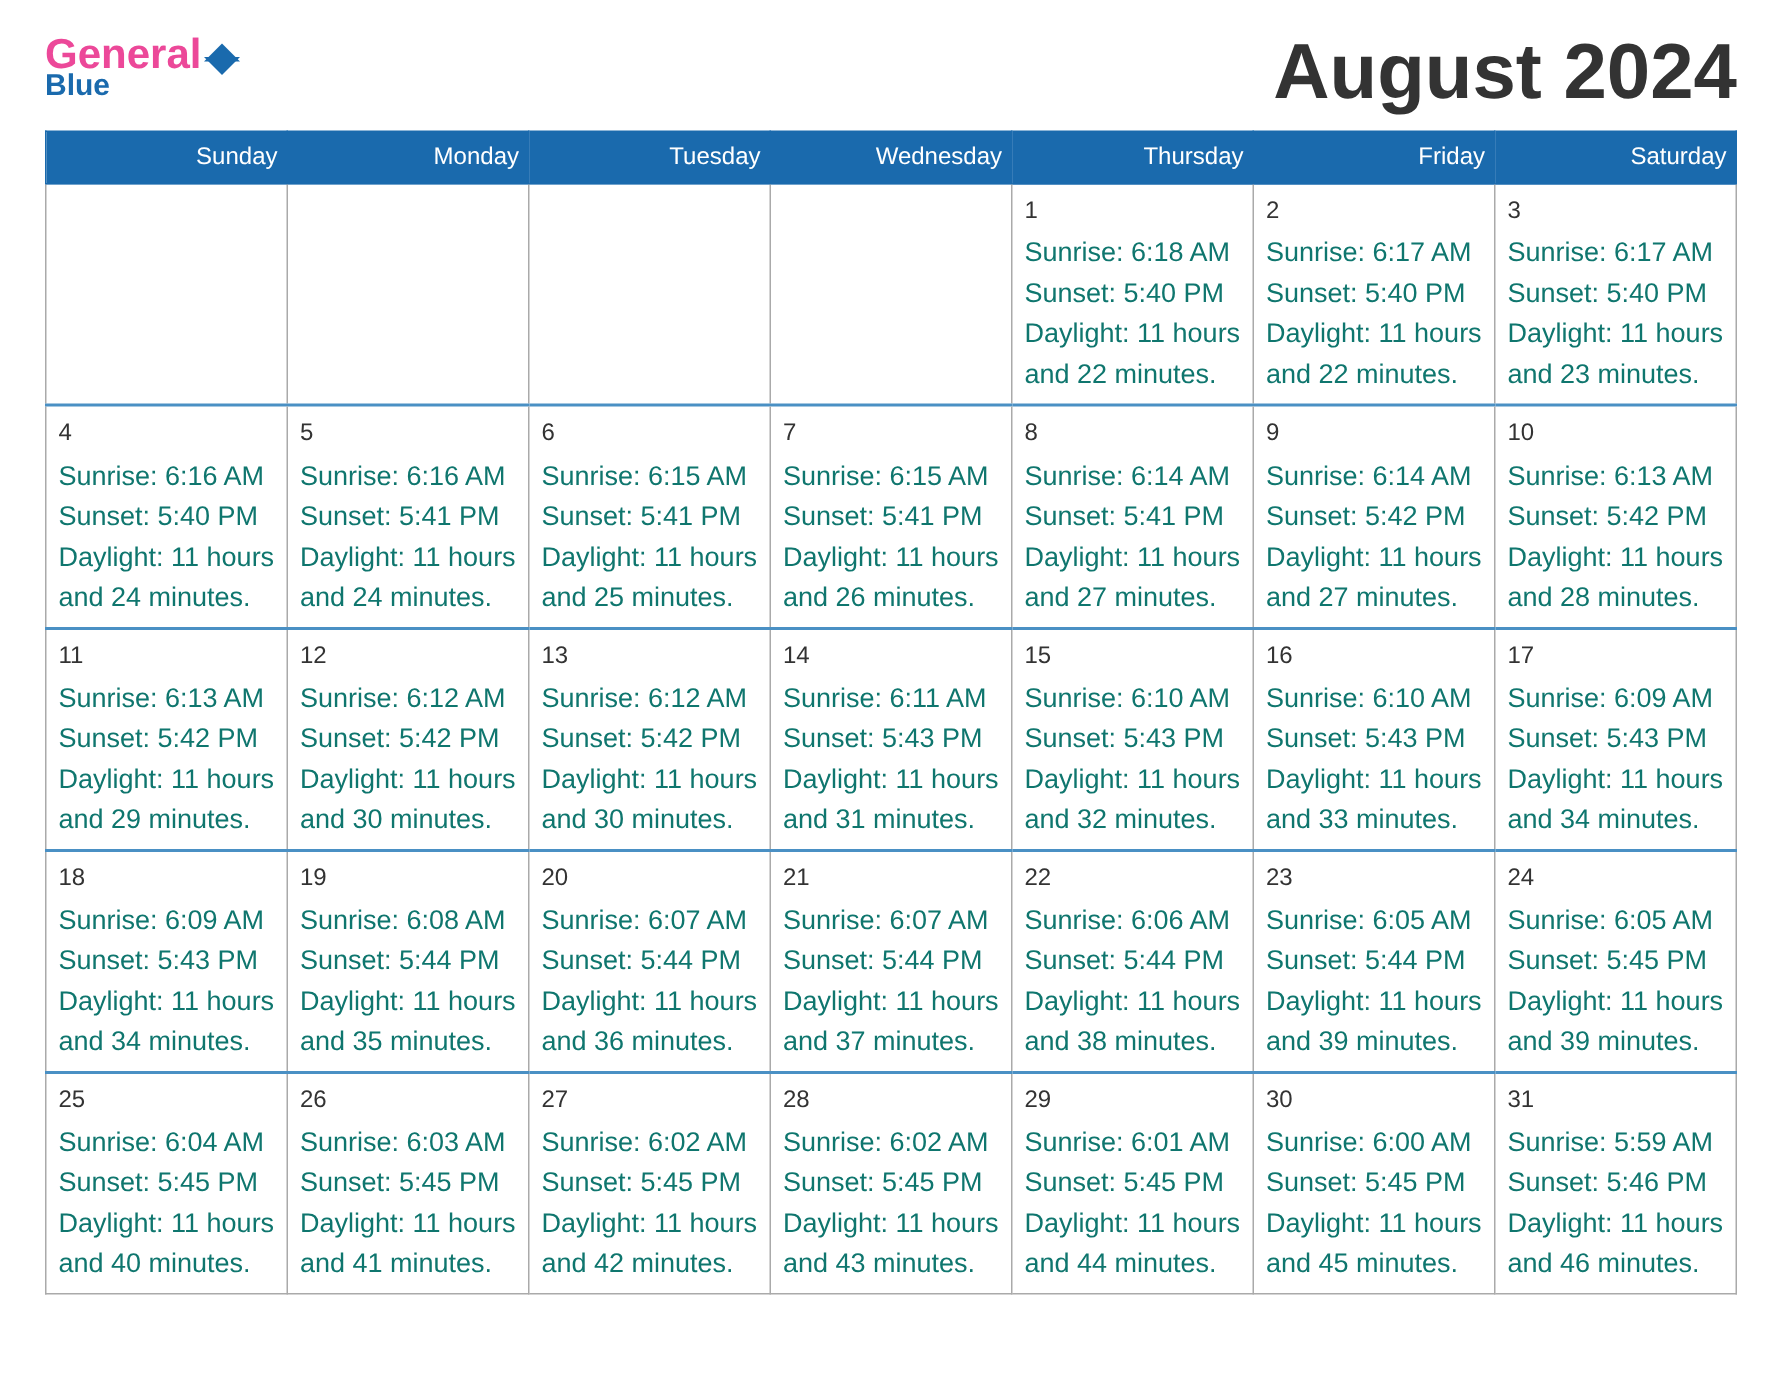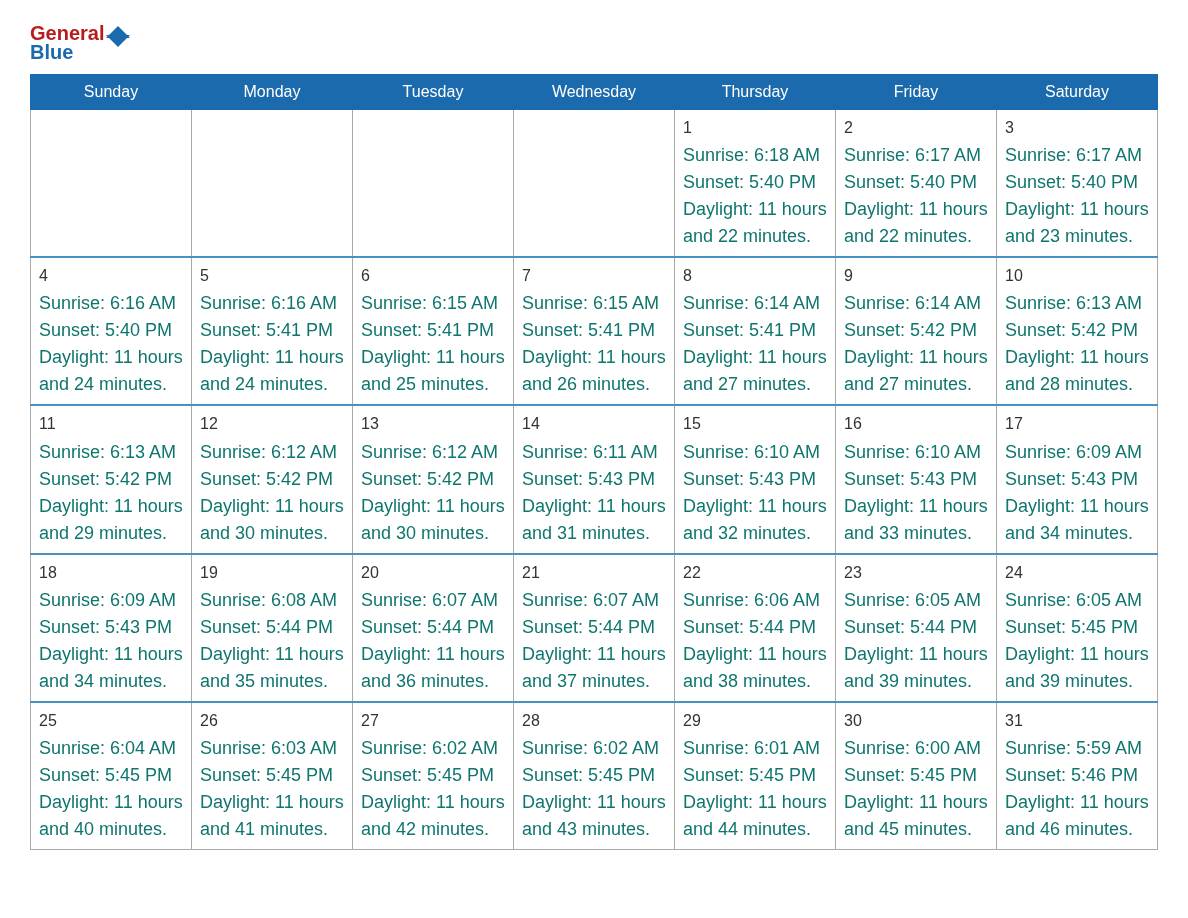--- a/index.html
+++ b/index.html
@@ -15,23 +15,23 @@
       justify-content: space-between;
       align-items: flex-start;
       margin-bottom: 10px;
     }
     .logo {
       display: flex;
       align-items: center;
       gap: 4px;
     }
     .logo-text-general {
-      font-size: 20px;
+      font-size: 28px;
       font-weight: bold;
-      color: #b91c1c;
+      color: #ec4899;
     }
     .logo-text-blue {
       font-size: 20px;
       font-weight: bold;
       color: #1a6aad;
     }
     .title-area {
       text-align: right;
     }
     .month-title {
@@ -48,22 +48,22 @@
     table {
       width: 100%;
       border-collapse: collapse;
       margin-top: 10px;
     }
     th {
       background-color: #1a6aad;
       color: #fff;
       font-size: 16px;
       font-weight: normal;
-      padding: 8px 26px;
-      text-align: center;
+      padding: 8px 6px;
+      text-align: right;
       border: 1px solid #1a6aad;
     }
     td {
       border: 1px solid #aaa;
       vertical-align: top;
       padding: 6px 8px;
       width: calc(100% / 7);
       min-height: 110px;
       height: 130px;
       font-size: 12.5px;
@@ -99,20 +99,21 @@
         <span class="logo-text-general">General</span>
         <div style="display:flex; flex-direction:column; align-items:center; margin-left:2px; margin-top:6px;">
           <div style="width:0;height:0;border-left:12px solid transparent;border-right:12px solid transparent;border-bottom:12px solid #1a6aad;"></div>
           <div style="width:0;height:0;border-left:12px solid transparent;border-right:12px solid transparent;border-top:12px solid #1a6aad; margin-top:-3px;"></div>
         </div>
       </div>
       <span class="logo-text-blue" style="margin-top:-6px; margin-left:0px;">Blue</span>
     </div>
   </div>
   <div class="title-area">
+    <div class="month-title">August 2024</div>
   </div>
 </div>
 
 <table>
   <thead>
     <tr>
     <th>Sunday</th>
         <th>Monday</th>
         <th>Tuesday</th>
         <th>Wednesday</th>

